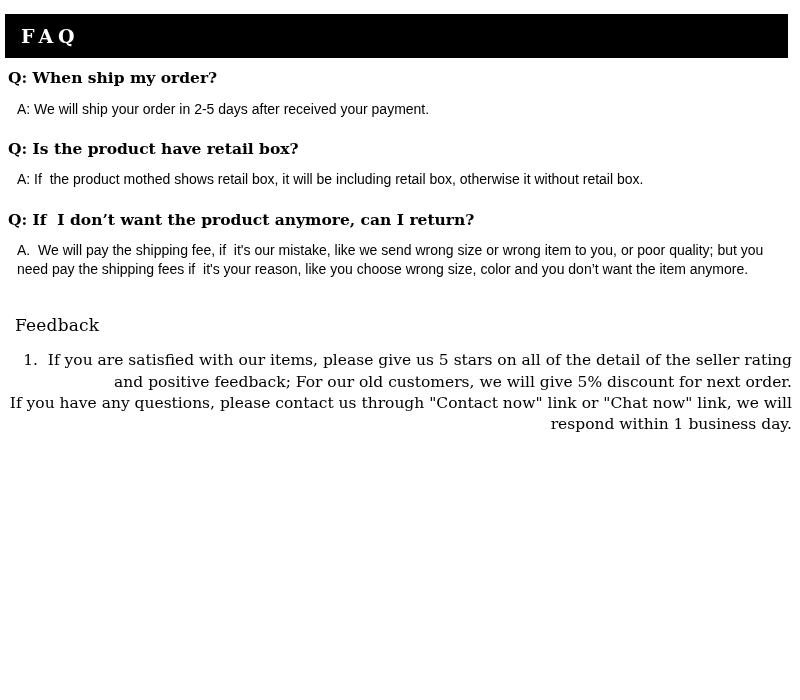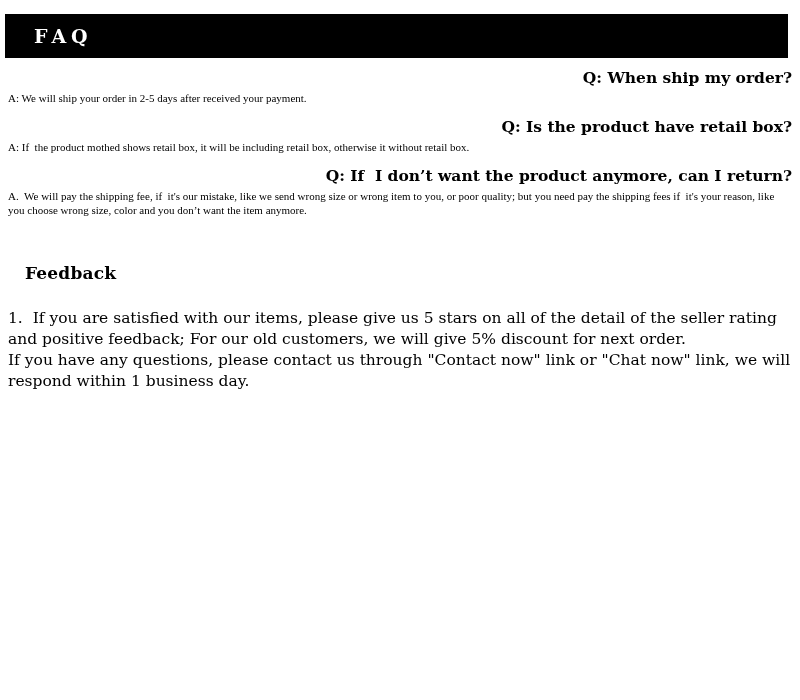--- a/index.html
+++ b/index.html
@@ -33,21 +33,21 @@
     background: #000000;
     display: flex;
     align-items: center;
   }
   .title-bar-text {
     color: #ffffff;
     font-family: "DejaVu Serif", "Liberation Serif", serif;
     font-weight: bold;
     font-size: 19px;
     letter-spacing: 5px;
-    padding-left: 29px;
+    padding-left: 16px;
     line-height: 1;
   }
 
   
   .content {
     position: absolute;
     left: 0;
     top: 58px;
     width: 800px;
     padding: 0 8px;
@@ -59,55 +59,55 @@
   }
 
   .q-line {
     font-family: "DejaVu Serif", "Liberation Serif", serif;
     font-weight: bold;
     font-size: 15.5px;
     line-height: 1.0;
     margin: 0;
     padding: 12px 0 5px 0;
     white-space: pre-wrap;
-    text-align: right;
   }
 
   .a-line {
-    font-family: Liberation Serif, serif;
+    font-family: Liberation Sans, sans-serif;
     font-weight: normal;
-    font-size: 11px;
+    font-size: 14px;
     line-height: 1.32;
-    margin: 0;
+    margin: 9px;
     padding: 0 0 2px 0;
     white-space: pre-wrap;
   }
 
   
   .section-heading {
     font-family: "DejaVu Serif", "Liberation Serif", serif;
-    font-weight: bold;
+    font-weight: normal;
     font-size: 17px;
     line-height: 1.0;
-    margin: 17px;
+    margin: 7px;
     padding: 28px 0 9px 0;
     letter-spacing: 0.2px;
   }
   .section-heading.tight {
     padding-top: 22px;
   }
 
   .section-para {
     font-family: "DejaVu Serif", "Liberation Serif", serif;
     font-weight: normal;
     font-size: 15.5px;
     line-height: 1.37;
     margin: 0;
     padding: 0;
     white-space: pre-wrap;
+    text-align: right;
   }
 </style>
 </head>
 <body>
 
 <div class="page">
 
   <div class="title-bar">
     <div class="title-bar-text">FAQ</div>
   </div>

